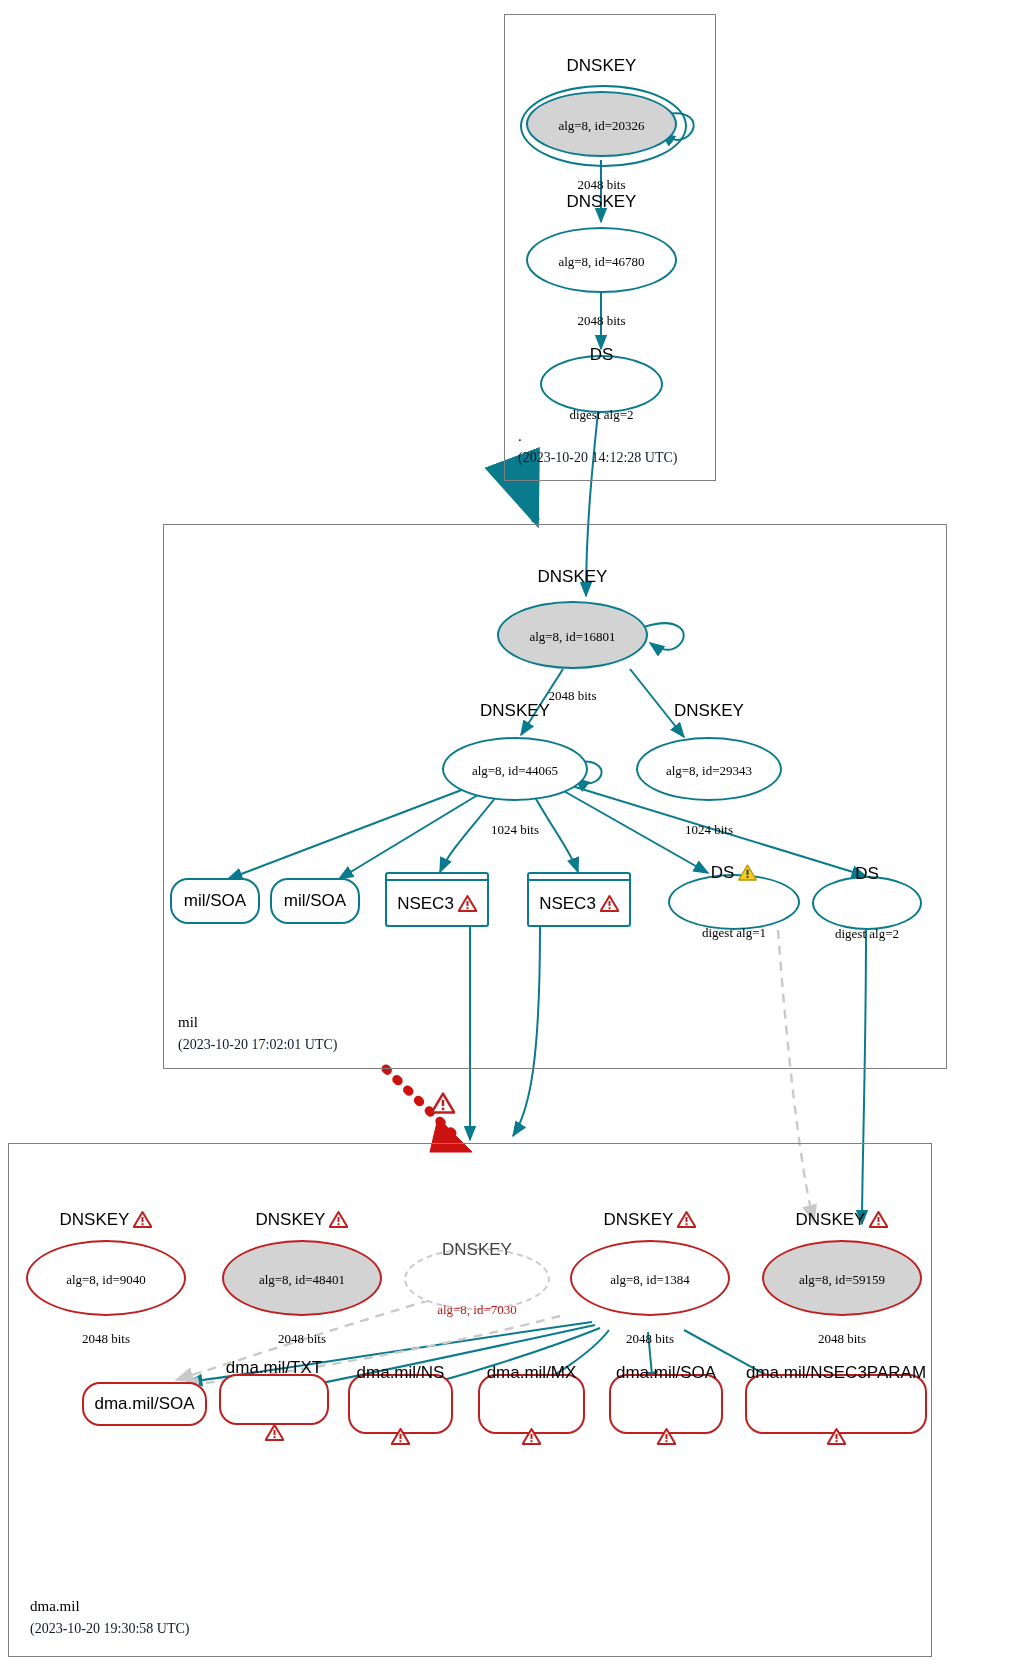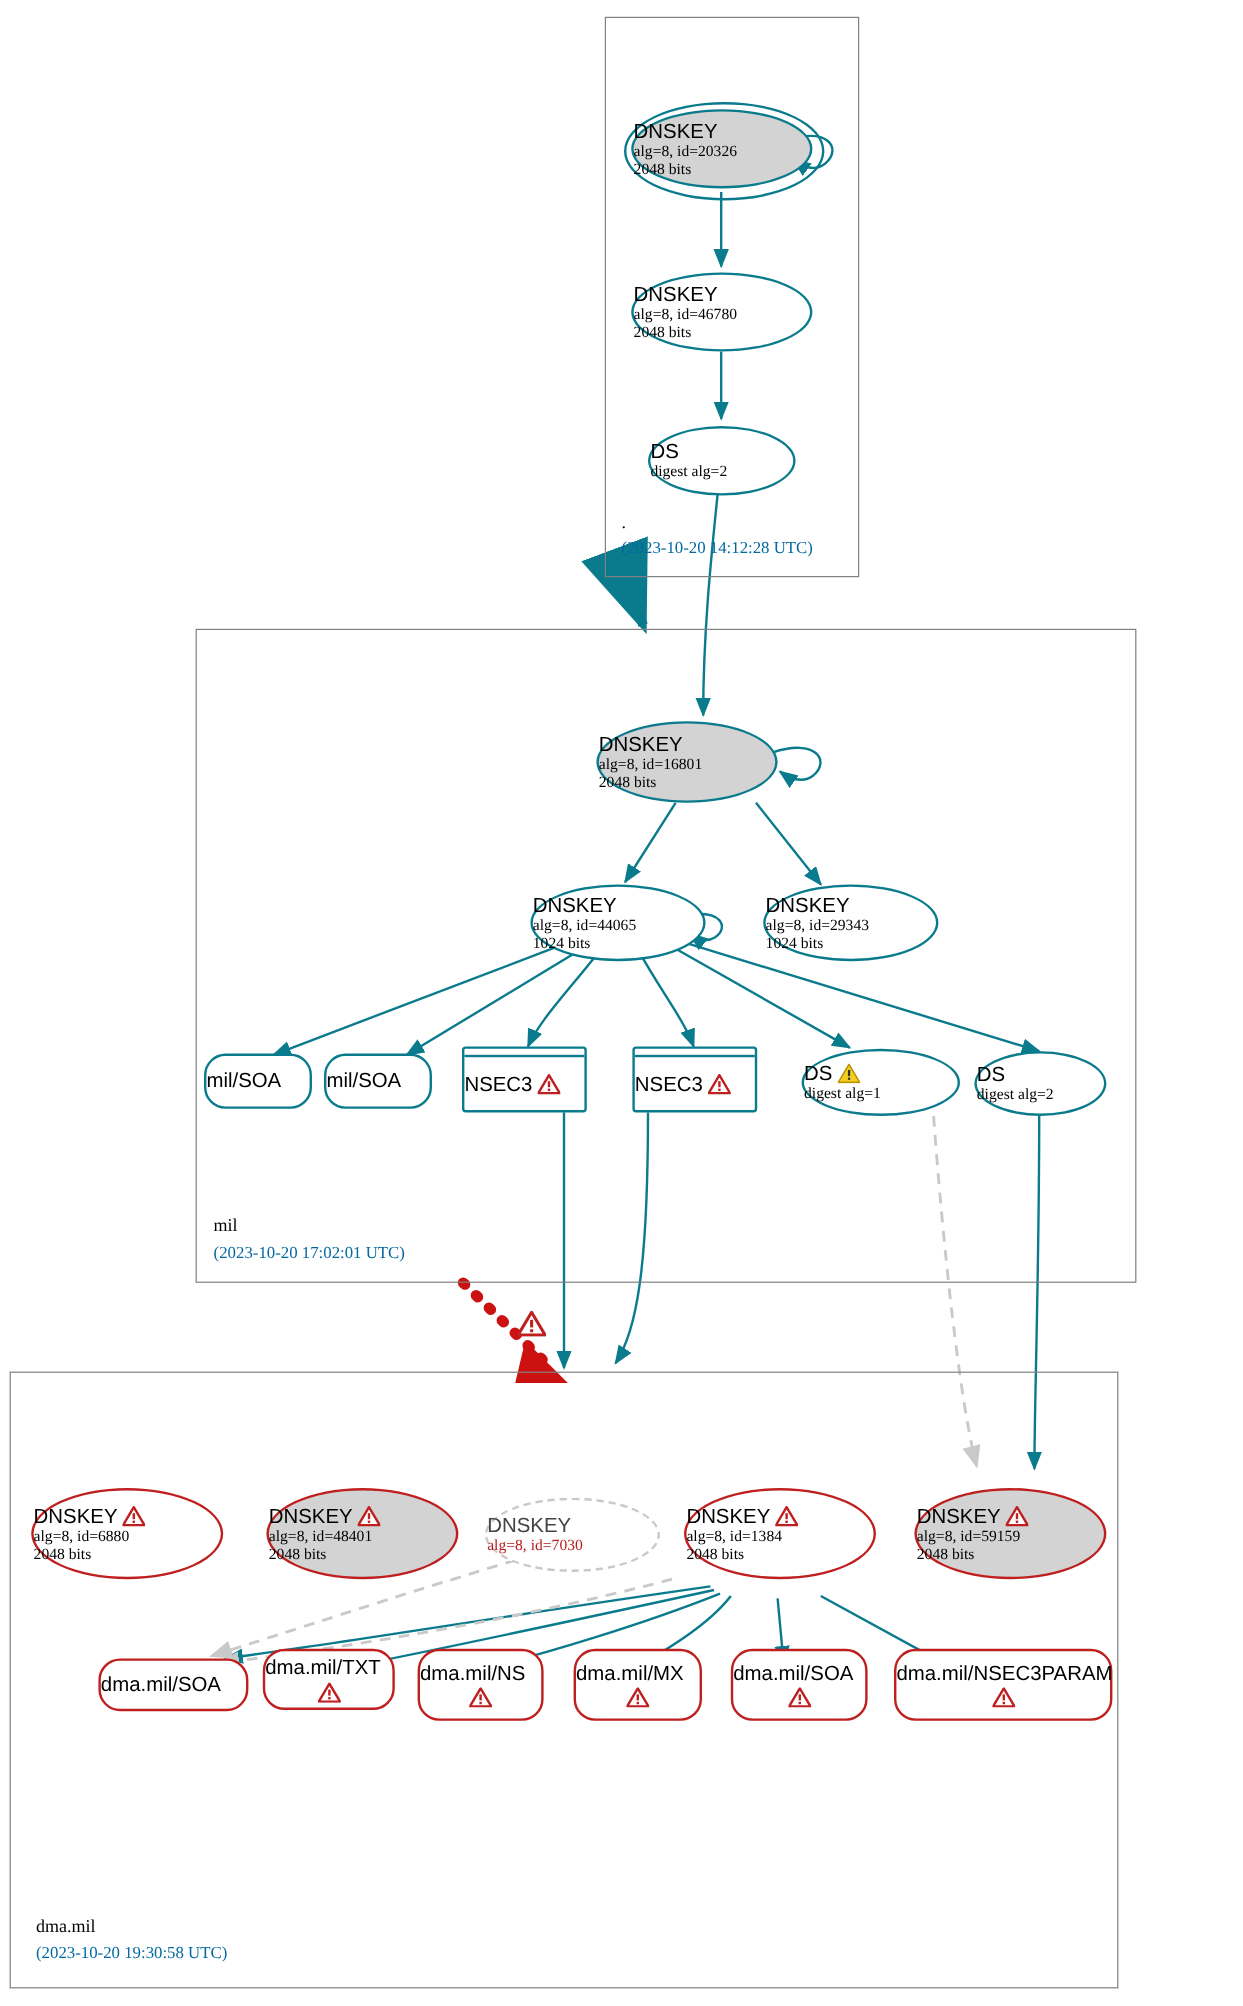--- a/index.html
+++ b/index.html
@@ -2,25 +2,25 @@
 <html><head>
 <meta charset="utf-8">
 <style>
   html,body{margin:0;padding:0;background:#ffffff;}
   body{font-family:"Liberation Sans",sans-serif;width:1036px;height:1672px;position:relative;overflow:hidden;}
   #stage{position:absolute;left:0;top:0;width:1036px;height:1672px;}
   svg#wires{position:absolute;left:0;top:0;width:1036px;height:1672px;pointer-events:none;}
 
   .zonebox{position:absolute;border:1px solid #808080;background:transparent;box-sizing:border-box;}
   .zonelabel{position:absolute;font-family:"Liberation Serif",serif;font-size:15px;color:#000;white-space:nowrap;}
-  .zonetime{position:absolute;font-family:"Liberation Serif",serif;font-size:14px;color:#0369a1;white-space:nowrap;}
+  .zonetime{position:absolute;font-family:"Liberation Serif",serif;font-size:14px;color:#0f172a;white-space:nowrap;}
 
   
   .node{position:absolute;box-sizing:border-box;display:flex;flex-direction:column;
-        align-items:flex-start;justify-content:center;text-align:center;line-height:1.12;}
+        align-items:center;justify-content:center;text-align:center;line-height:1.12;gap:44px;}
   .node .t1{font-family:"Liberation Sans",sans-serif;font-size:17px;color:#000;white-space:nowrap;
             display:flex;align-items:center;justify-content:center;gap:4px;}
   .node .t2,.node .t3{font-family:"Liberation Serif",serif;font-size:13px;color:#000;white-space:nowrap;}
 
   .oval{border-radius:50%;}
   .oval.teal{border:2px solid #0a7b8c;background:#ffffff;}
   .oval.teal.filled{background:#d3d3d3;}
   .oval.red{border:2px solid #bf1f1f;background:#ffffff;}
   .oval.red.filled{background:#d3d3d3;}
   .oval.grey-dash{border:2px dashed #c9c9c9;background:#ffffff;}
@@ -236,21 +236,21 @@
     <div class="t1">
       <span>DNSKEY</span>
       <span class="glyph">
         <svg width="19" height="17" viewBox="0 0 19 17">
             <path d="M9.5 1 L18.4 16 L0.6 16 Z" fill="#ffffff" stroke="#bf1f1f" stroke-width="2" stroke-linejoin="round"></path>
             <rect x="8.5" y="6" width="2" height="5" fill="#bf1f1f"></rect>
             <rect x="8.5" y="12.2" width="2" height="2" fill="#bf1f1f"></rect>
           </svg>
       </span>
     </div>
-    <div class="t2">alg=8, id=6880</div>
+    <div class="t2">alg=8, id=9040</div>
     <div class="t3">2048 bits</div>
   </div>
 
   <div class="node oval red filled" style="left:222px;top:1240px;width:160px;height:76px;">
     <div class="t1">
       <span>DNSKEY</span>
       <span class="glyph">
         <svg width="19" height="17" viewBox="0 0 19 17">
             <path d="M9.5 1 L18.4 16 L0.6 16 Z" fill="#ffffff" stroke="#bf1f1f" stroke-width="2" stroke-linejoin="round"></path>
             <rect x="8.5" y="6" width="2" height="5" fill="#bf1f1f"></rect>

